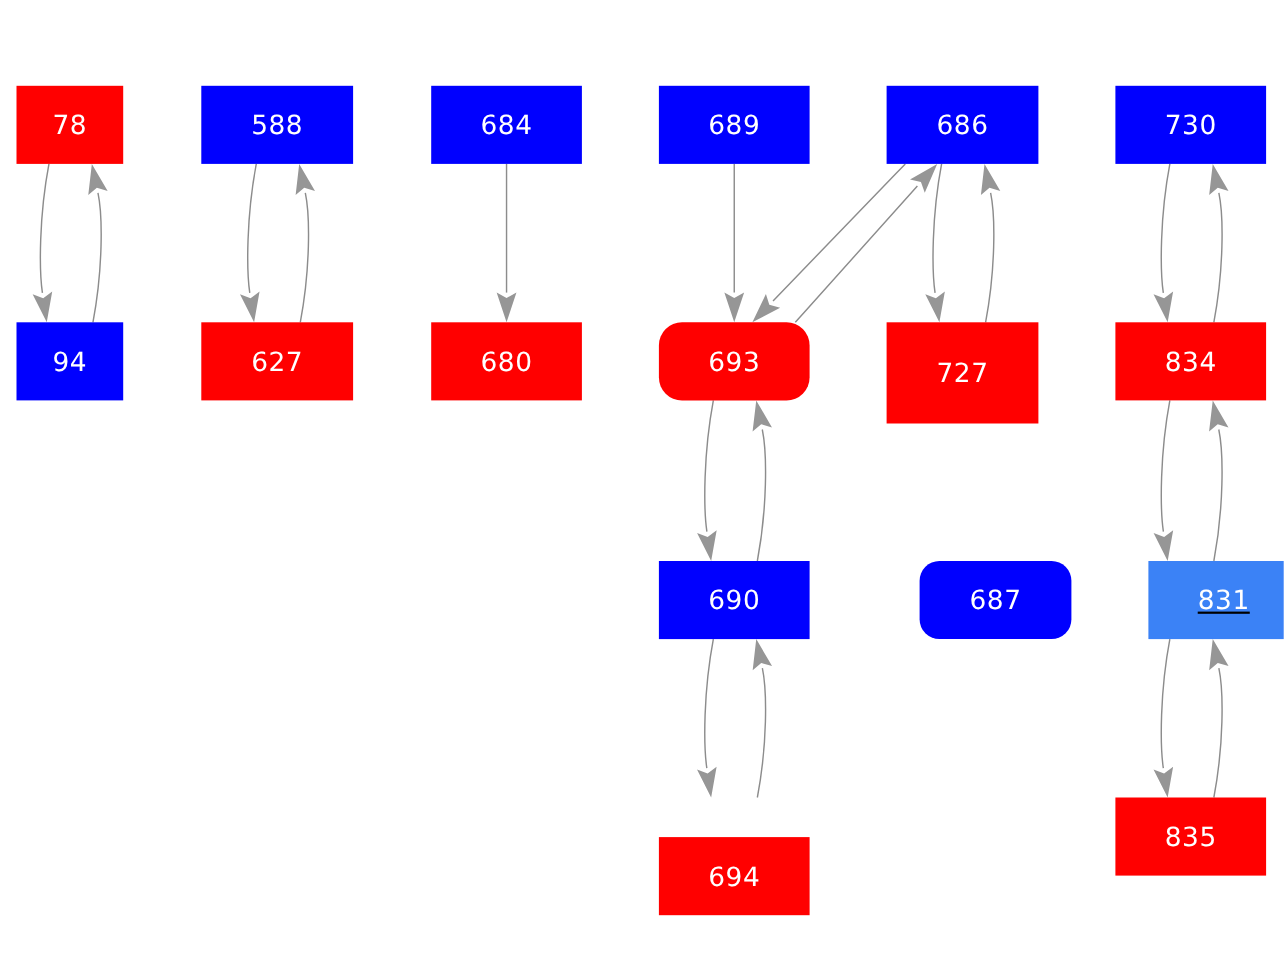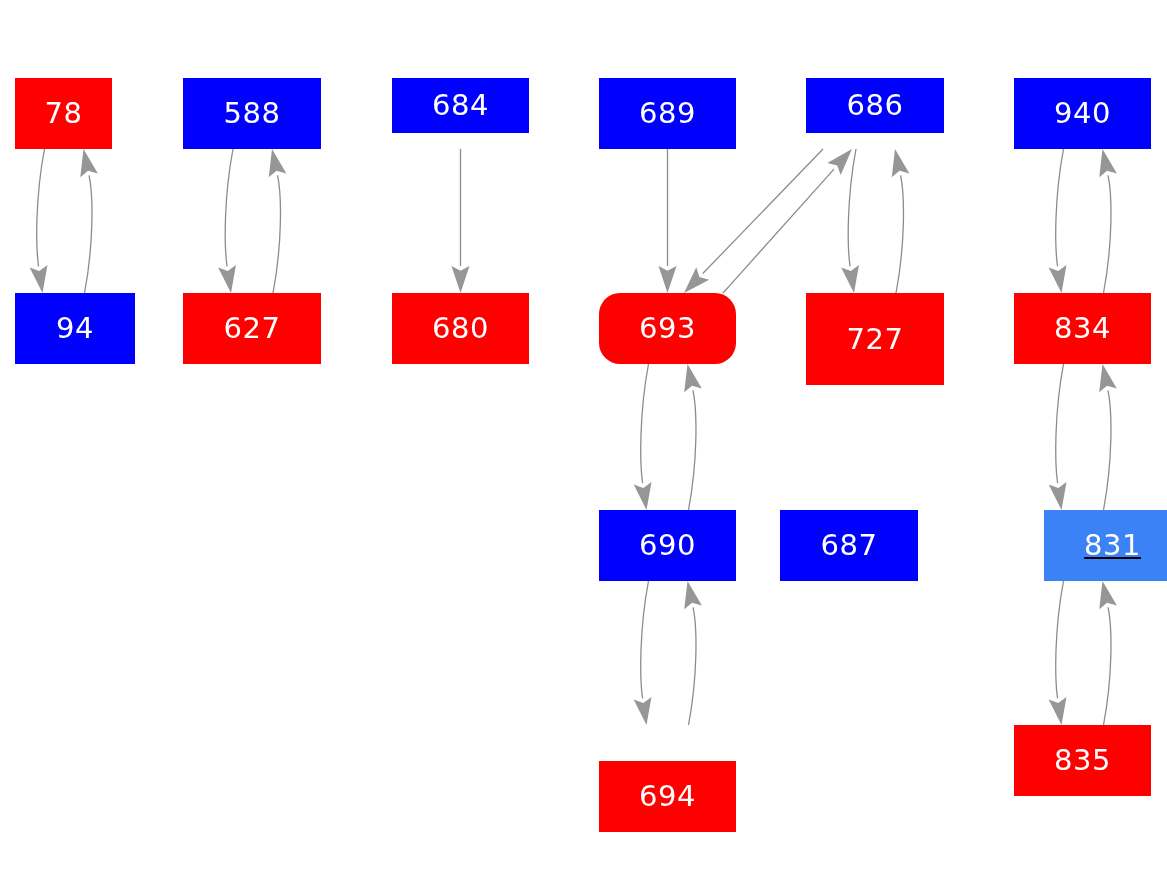--- a/index.html
+++ b/index.html
@@ -26,21 +26,21 @@
   .node {
     position: absolute;
     display: flex;
     align-items: center;
     justify-content: center;
     z-index: 2;
     box-sizing: border-box;
   }
   .node span {
     color: #ffffff;
-    font-size: 29px;
+    font-size: 24px;
     line-height: 1;
     letter-spacing: 0.5px;
   }
 </style>
 </head>
 <body>
 
 <div id="graph" class="canvas">
   <svg id="edges" width="1167" height="875" viewBox="0 0 1167 875" xmlns="http://www.w3.org/2000/svg">
       <path d="M 44.5 149 C 35.5 196.52 35.5 245.48000000000002 38.56518923463539 266.28825606141055" fill="none" stroke="#8c8c8c" stroke-width="1.3"></path>
@@ -80,58 +80,58 @@
       <path d="M 1103.5 510 C 1112.5 461.82 1112.5 412.18 1107.9870428416807 390.43657241121775" fill="none" stroke="#8c8c8c" stroke-width="1.3"></path>
       <polygon points="1102.5,364 1099.1748520379415,392.265586691778 1106.9993751301781,385.67798937719857 1116.79923364542,388.6075581306575" fill="#969696"></polygon>
       <path d="M 1063.5 581 C 1054.5 628.52 1054.5 677.48 1057.5651892346355 698.2882560614105" fill="none" stroke="#8c8c8c" stroke-width="1.3"></path>
       <polygon points="1061.5,725 1066.4691038808319,696.9766524729556 1058.273455172401,703.0963699703566 1048.661274588439,699.5998596498654" fill="#969696"></polygon>
       <path d="M 1103.5 725 C 1112.5 677.48 1112.5 628.52 1108.060041254079 607.4213160393826" fill="none" stroke="#8c8c8c" stroke-width="1.3"></path>
       <polygon points="1102.5,581 1099.252935907618,609.2746631240756 1107.0592338283448,602.6654791522938 1116.8671466005399,605.5679689546897" fill="#969696"></polygon>
     </svg>
 <div class="node" style="left: 15px; top: 78px; width: 97px; height: 71px; background: rgb(255, 0, 0);">
       <span style="color: rgb(255, 255, 255);">78</span>
     </div>
-    <div class="node" style="left: 15px; top: 293px; width: 120px; height: 71px; background: rgb(0, 0, 255);">
+    <div class="node" style="left: 15px; top: 293px; width: 97px; height: 71px; background: rgb(0, 0, 255);">
       <span style="color: rgb(255, 255, 255);">94</span>
     </div>
     <div class="node" style="left: 183px; top: 78px; width: 138px; height: 71px; background: rgb(0, 0, 255); text-align: right;">
       <span style="color: rgb(255, 255, 255);">588</span>
     </div>
     <div class="node" style="left: 183px; top: 293px; width: 138px; height: 71px; background: rgb(255, 0, 0);">
       <span style="color: rgb(255, 255, 255);">627</span>
     </div>
-    <div class="node" style="left: 392px; top: 78px; width: 137px; height: 55px; background: rgb(0, 0, 255);">
+    <div class="node" style="left: 392px; top: 78px; width: 137px; height: 71px; background: rgb(0, 0, 255);">
       <span style="color: rgb(255, 255, 255);">684</span>
     </div>
     <div class="node" style="left: 392px; top: 293px; width: 137px; height: 71px; background: rgb(255, 0, 0);">
       <span style="color: rgb(255, 255, 255);">680</span>
     </div>
     <div class="node" style="left: 599px; top: 78px; width: 137px; height: 71px; background: rgb(0, 0, 255);">
       <span style="color: rgb(255, 255, 255);">689</span>
     </div>
     <div class="node" style="left: 599px; top: 293px; width: 137px; height: 71px; background: rgb(255, 0, 0); border-radius: 21px;">
       <span style="color: rgb(255, 255, 255);">693</span>
     </div>
     <div class="node" style="left: 599px; top: 510px; width: 137px; height: 71px; background: rgb(0, 0, 255);">
       <span style="color: rgb(255, 255, 255);">690</span>
     </div>
     <div class="node" style="left: 599px; top: 725px; width: 137px; height: 71px; background: rgb(255, 0, 0); margin-top: 36px;">
       <span style="color: rgb(255, 255, 255);">694</span>
     </div>
-    <div class="node" style="left: 806px; top: 78px; width: 138px; height: 55px; background: rgb(0, 0, 255);">
+    <div class="node" style="left: 806px; top: 78px; width: 138px; height: 71px; background: rgb(0, 0, 255);">
       <span style="color: rgb(255, 255, 255);">686</span>
     </div>
     <div class="node" style="left: 806px; top: 293px; width: 138px; height: 92px; background: rgb(255, 0, 0);">
       <span style="color: rgb(255, 255, 255);">727</span>
     </div>
-    <div class="node" style="left: 780px; top: 510px; width: 138px; height: 71px; background: rgb(0, 0, 255);">
+    <div class="node" style="left: 836px; top: 510px; width: 138px; height: 71px; background: rgb(0, 0, 255); border-radius: 18px;">
       <span style="color: rgb(255, 255, 255);">687</span>
     </div>
     <div class="node" style="left: 1014px; top: 78px; width: 137px; height: 71px; background: rgb(0, 0, 255);">
-      <span style="color: rgb(255, 255, 255);">940</span>
+      <span style="color: rgb(255, 255, 255);">730</span>
     </div>
     <div class="node" style="left: 1014px; top: 293px; width: 137px; height: 71px; background: rgb(255, 0, 0);">
       <span style="color: rgb(255, 255, 255);">834</span>
     </div>
     <div class="node" style="left: 1044px; top: 510px; width: 137px; height: 71px; background: #3b82f6; text-decoration: underline;">
       <span style="color: rgb(255, 255, 255);">831</span>
     </div>
     <div class="node" style="left: 1014px; top: 725px; width: 137px; height: 71px; background: rgb(255, 0, 0);">
       <span style="color: rgb(255, 255, 255);">835</span>
     </div>

